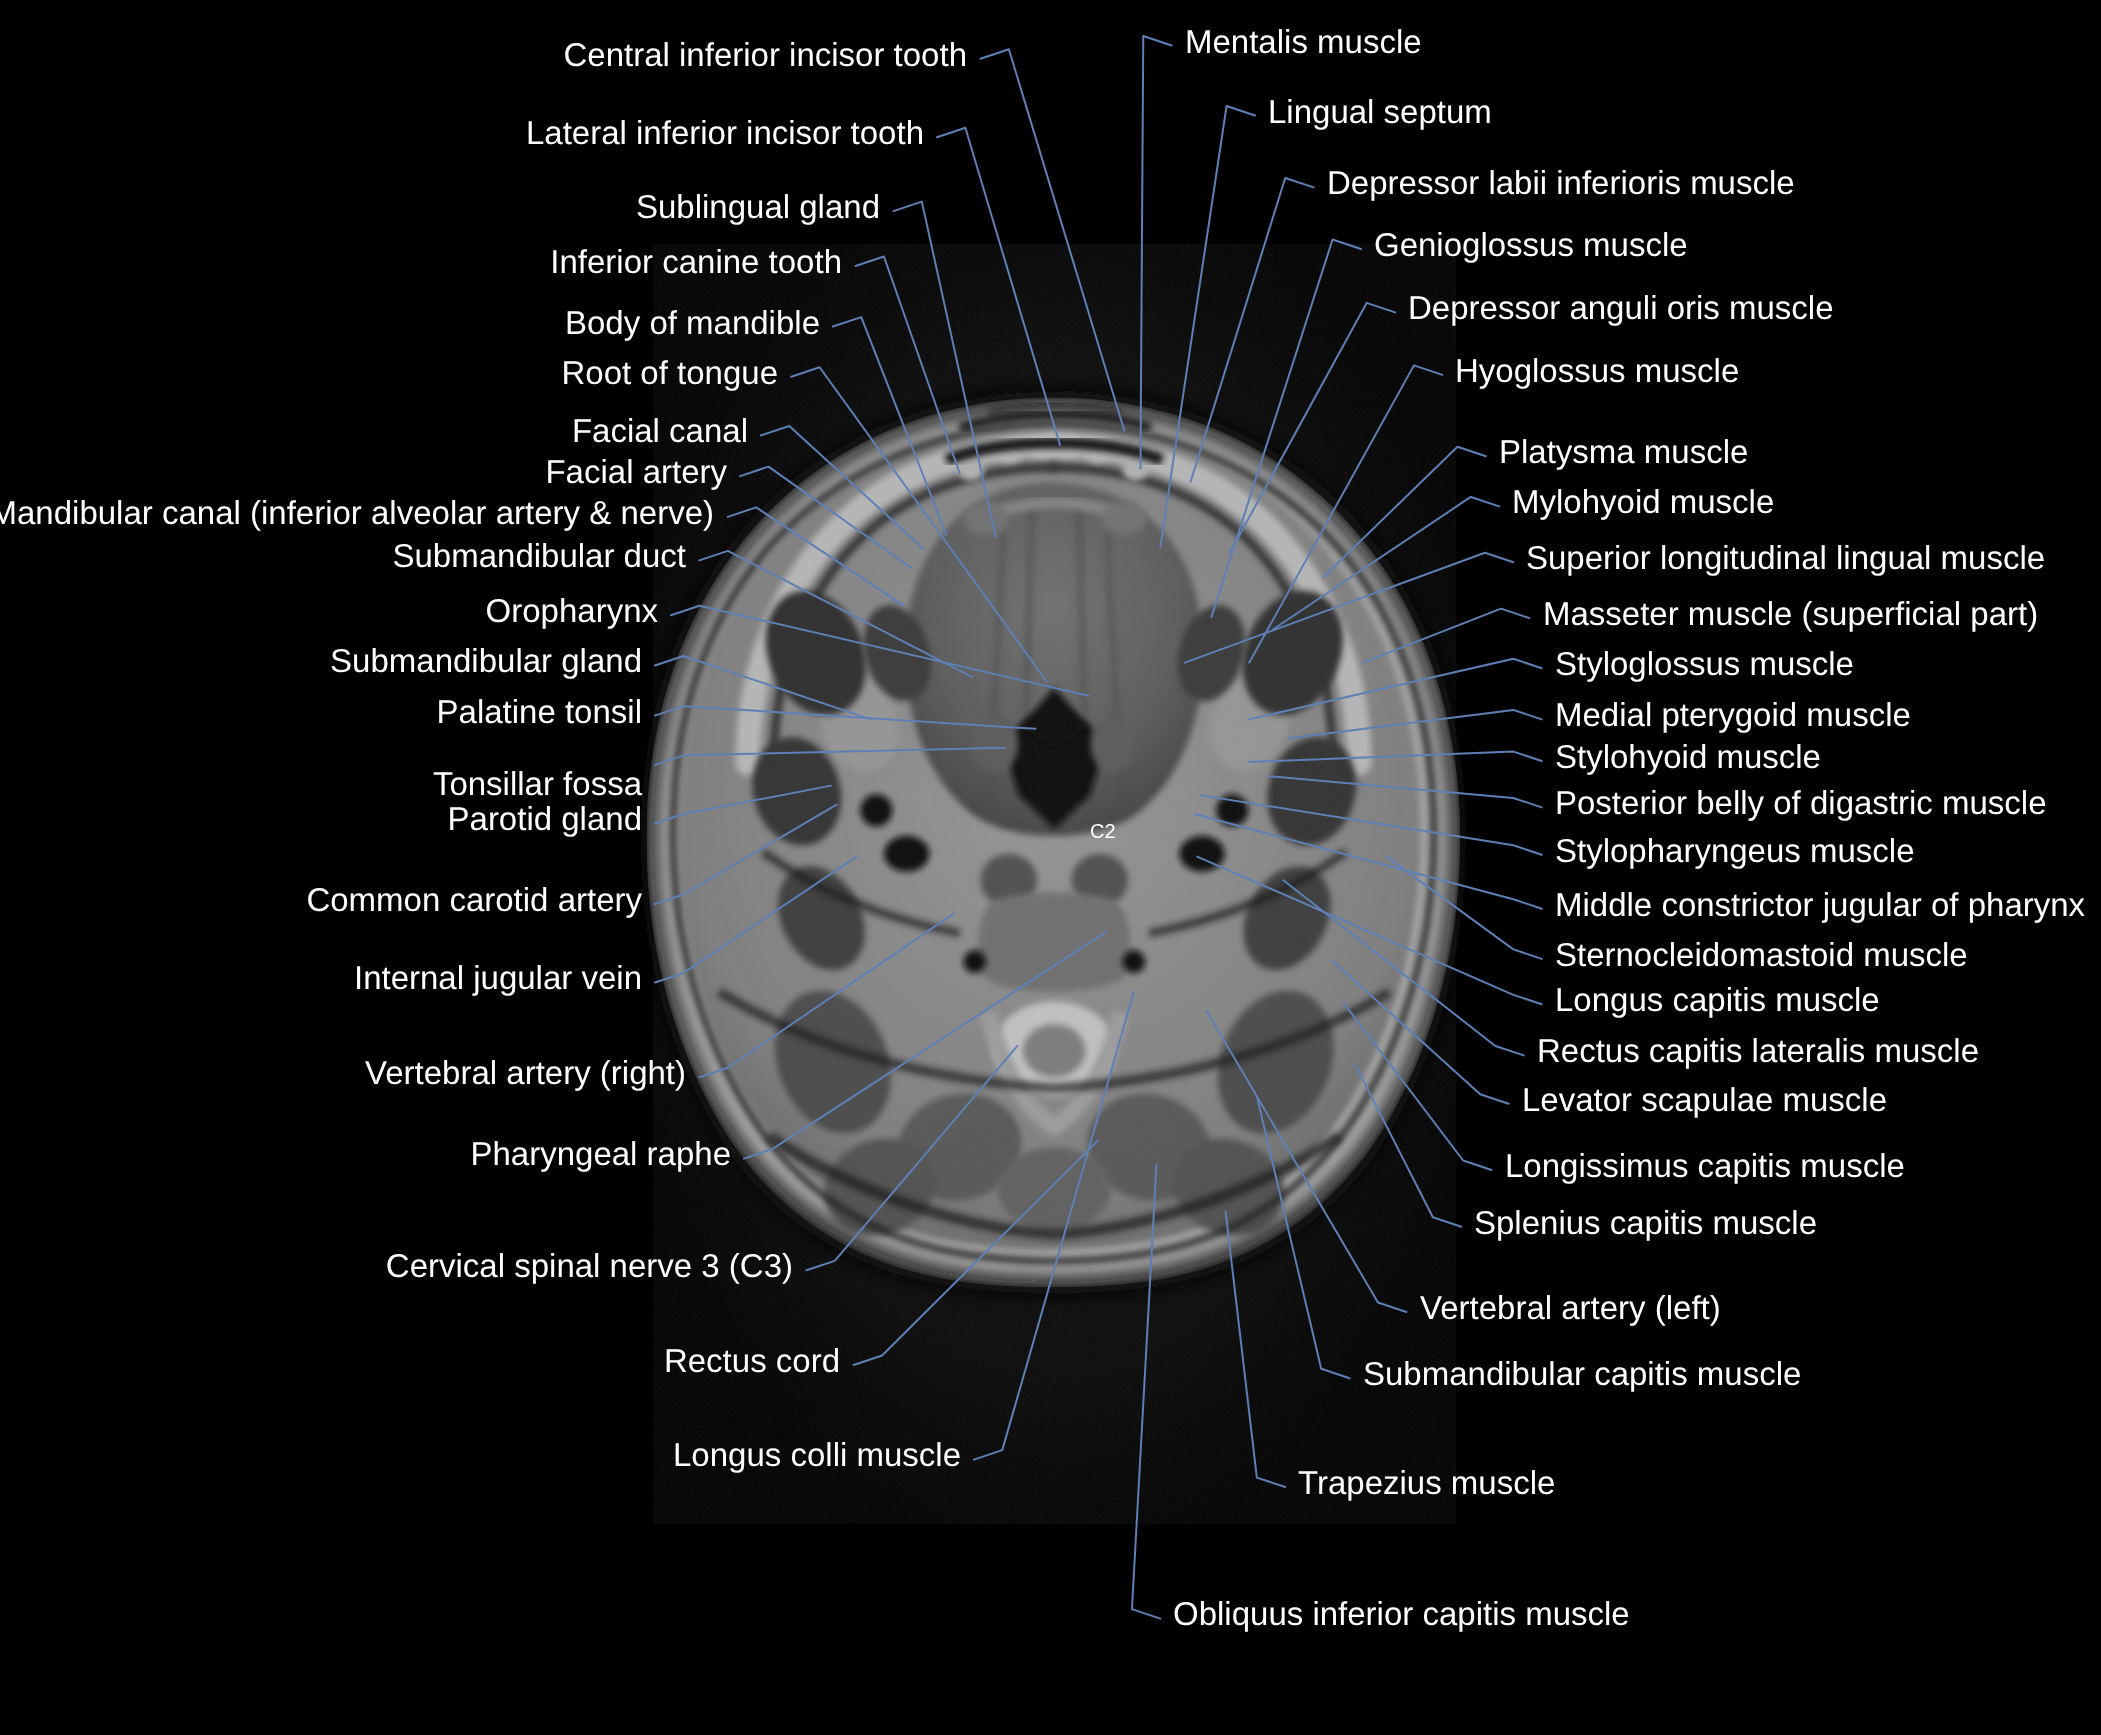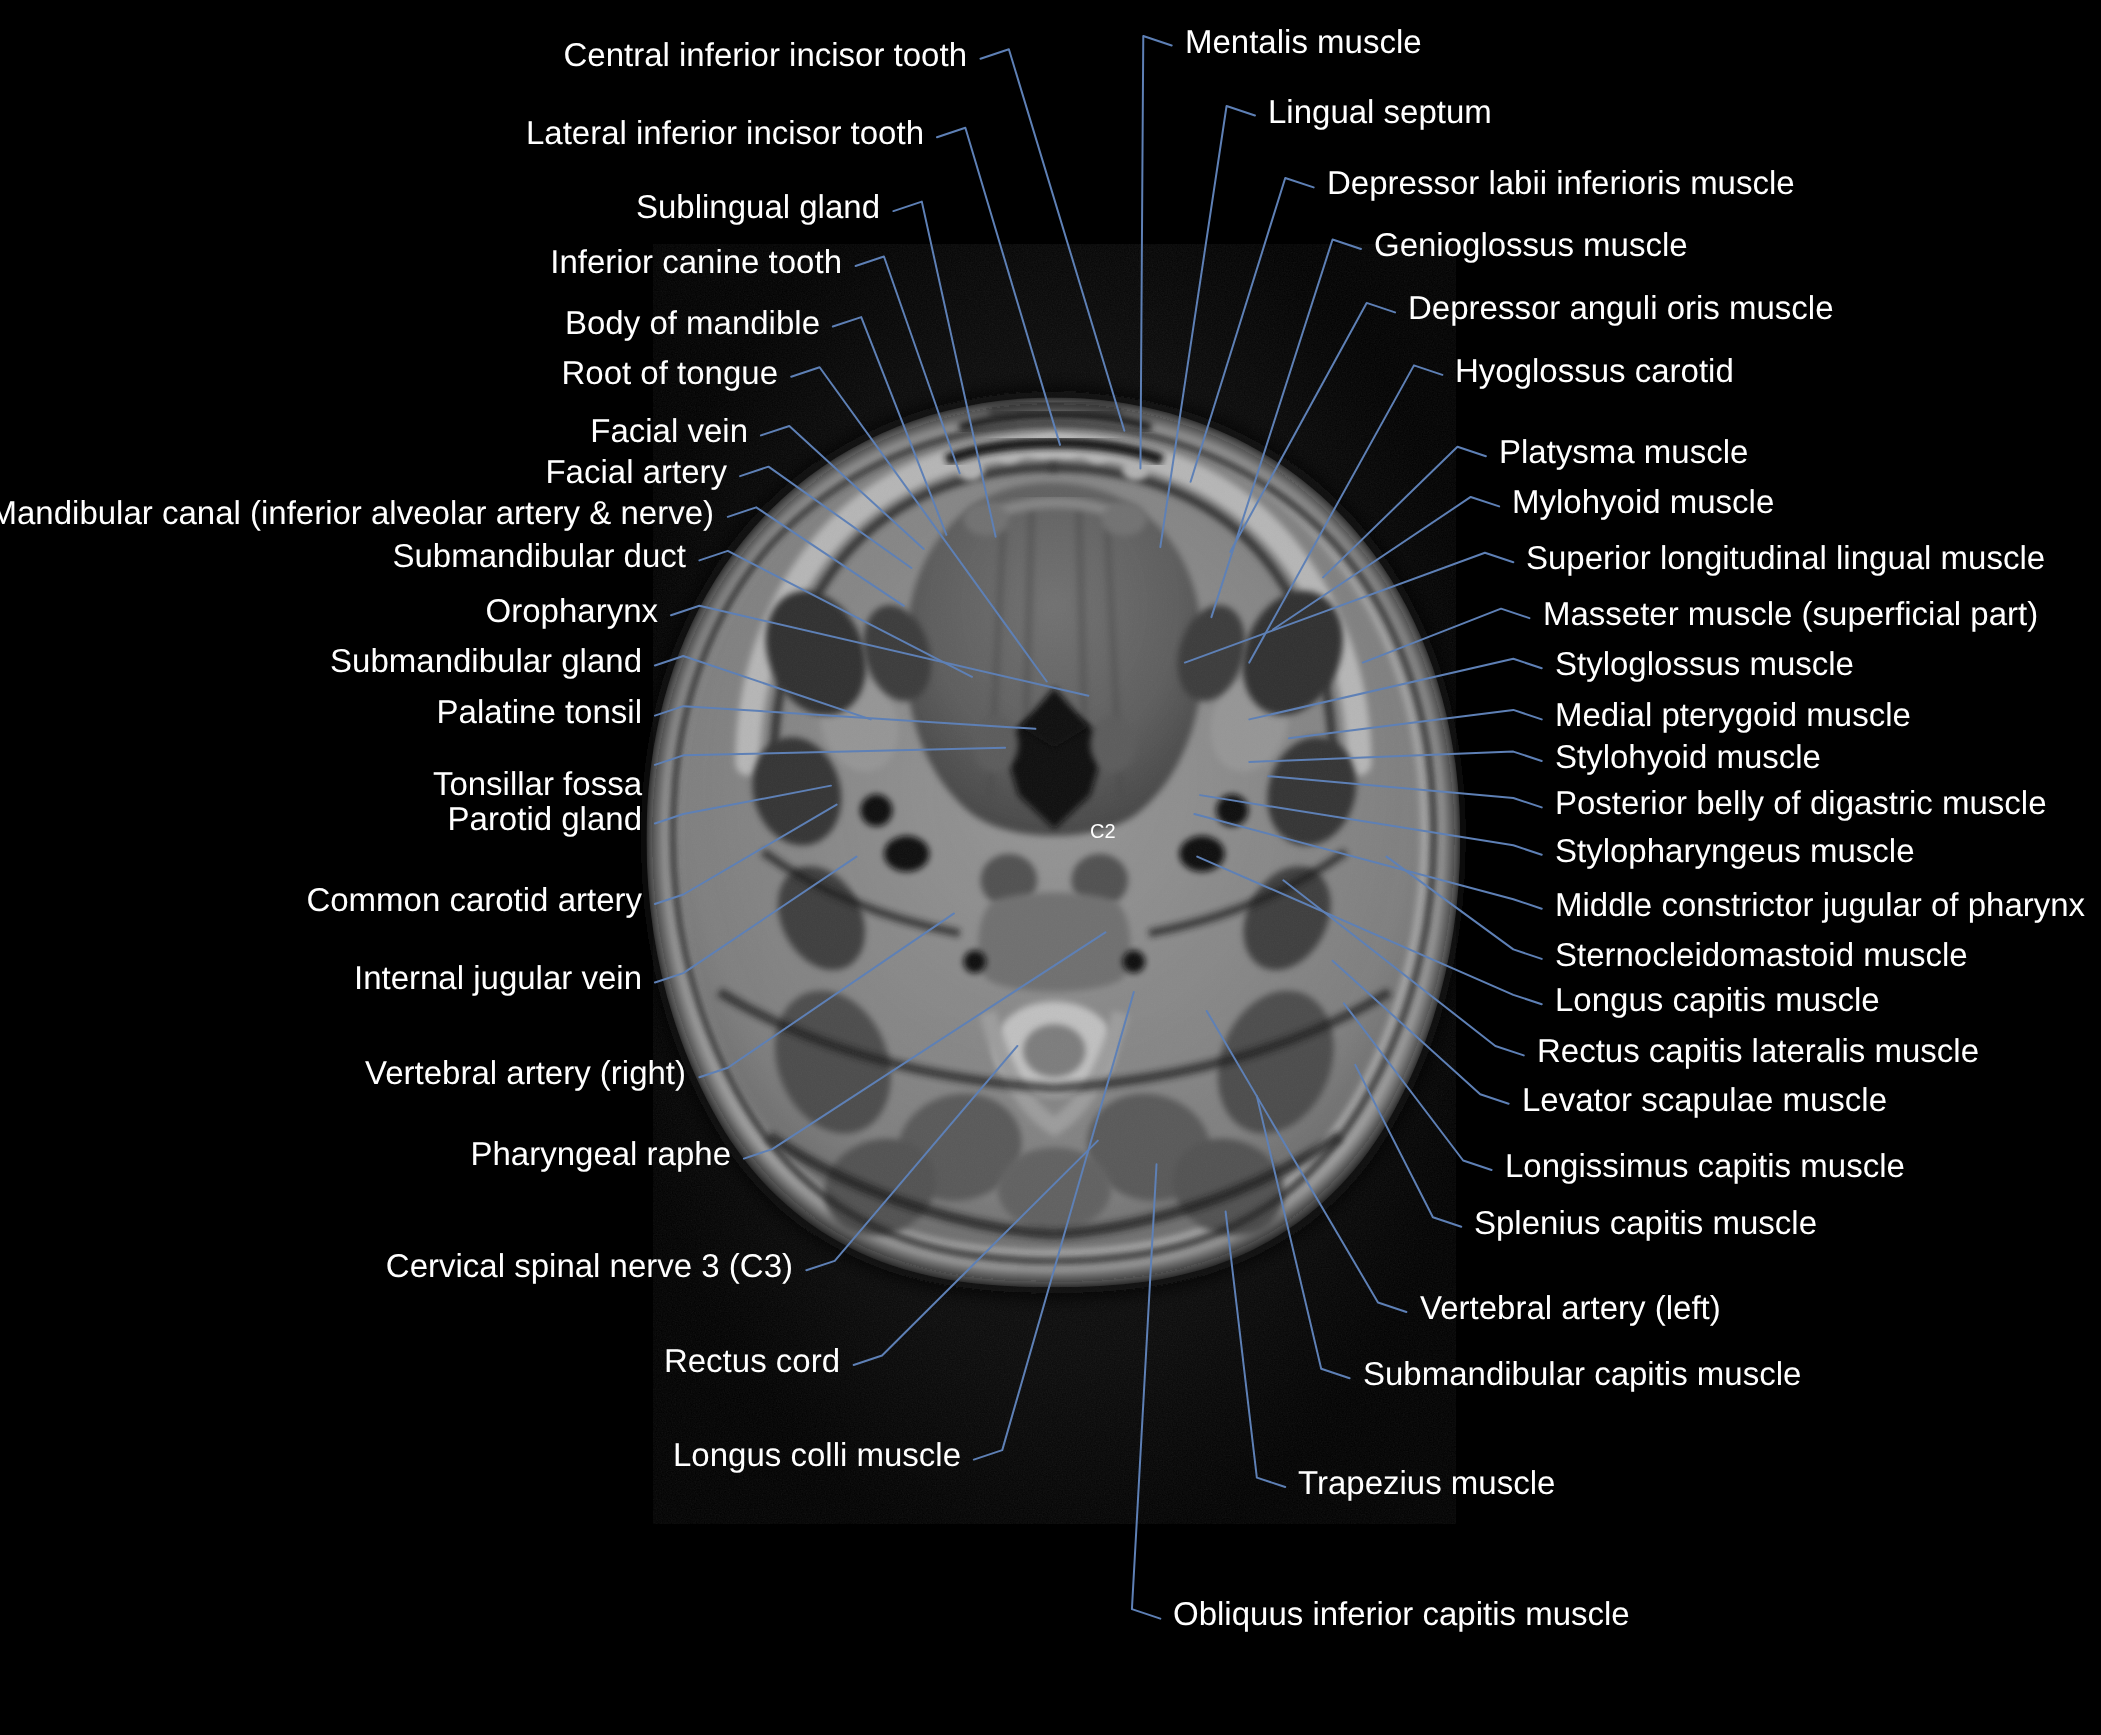--- a/index.html
+++ b/index.html
@@ -316,21 +316,21 @@
 
   <div class="vert-tag" style="left:1090px;top:819px;">C2</div>
 
   <div id="labels-left">
       <div class="lbl l" style="left: 967px; top: 40px;">Central inferior incisor tooth</div>
       <div class="lbl l" style="left: 924px; top: 118px;">Lateral inferior incisor tooth</div>
       <div class="lbl l" style="left: 880px; top: 192px;">Sublingual gland</div>
       <div class="lbl l" style="left: 842px; top: 247px;">Inferior canine tooth</div>
       <div class="lbl l" style="left: 820px; top: 308px;">Body of mandible</div>
       <div class="lbl l" style="left: 778px; top: 358px;">Root of tongue</div>
-      <div class="lbl l" style="left: 748px; top: 416px;">Facial vein</div>
+      <div class="lbl l" style="left: 748px; top: 416px;">Facial canal</div>
       <div class="lbl l" style="left: 727px; top: 457px;">Facial artery</div>
       <div class="lbl l" style="left: 714px; top: 498px;">Mandibular canal (inferior alveolar artery &amp; nerve)</div>
       <div class="lbl l" style="left: 686px; top: 541px;">Submandibular duct</div>
       <div class="lbl l" style="left: 658px; top: 596px;">Oropharynx</div>
       <div class="lbl l" style="left: 642px; top: 646px;">Submandibular gland</div>
       <div class="lbl l" style="left: 642px; top: 697px;">Palatine tonsil</div>
       <div class="lbl l" style="left: 642px; top: 746px; margin-top: 23px;">Tonsillar fossa</div>
       <div class="lbl l" style="left: 642px; top: 804px;">Parotid gland</div>
       <div class="lbl l" style="left: 642px; top: 885px;">Common carotid artery</div>
       <div class="lbl l" style="left: 642px; top: 963px;">Internal jugular vein</div>
@@ -339,21 +339,21 @@
       <div class="lbl l" style="left: 793px; top: 1251px;">Cervical spinal nerve 3 (C3)</div>
       <div class="lbl l" style="left: 840px; top: 1346px;">Rectus cord</div>
       <div class="lbl l" style="left: 961px; top: 1440px;">Longus colli muscle</div>
     </div>
   <div id="labels-right">
       <div class="lbl r" style="left: 1185px; top: 26.5px;">Mentalis muscle</div>
       <div class="lbl r" style="left: 1268px; top: 97px;">Lingual septum</div>
       <div class="lbl r" style="left: 1327px; top: 168px;">Depressor labii inferioris muscle</div>
       <div class="lbl r" style="left: 1374px; top: 230px;">Genioglossus muscle</div>
       <div class="lbl r" style="left: 1408px; top: 293px;">Depressor anguli oris muscle</div>
-      <div class="lbl r" style="left: 1455px; top: 356px;">Hyoglossus carotid</div>
+      <div class="lbl r" style="left: 1455px; top: 356px;">Hyoglossus muscle</div>
       <div class="lbl r" style="left: 1499px; top: 437px;">Platysma muscle</div>
       <div class="lbl r" style="left: 1512px; top: 487px;">Mylohyoid muscle</div>
       <div class="lbl r" style="left: 1526px; top: 543px;">Superior longitudinal lingual muscle</div>
       <div class="lbl r" style="left: 1543px; top: 599px;">Masseter muscle (superficial part)</div>
       <div class="lbl r" style="left: 1555px; top: 649px;">Styloglossus muscle</div>
       <div class="lbl r" style="left: 1555px; top: 700px;">Medial pterygoid muscle</div>
       <div class="lbl r" style="left: 1555px; top: 742px;">Stylohyoid muscle</div>
       <div class="lbl r" style="left: 1555px; top: 788px;">Posterior belly of digastric muscle</div>
       <div class="lbl r" style="left: 1555px; top: 836px;">Stylopharyngeus muscle</div>
       <div class="lbl r" style="left: 1555px; top: 890px;">Middle constrictor jugular of pharynx</div>

